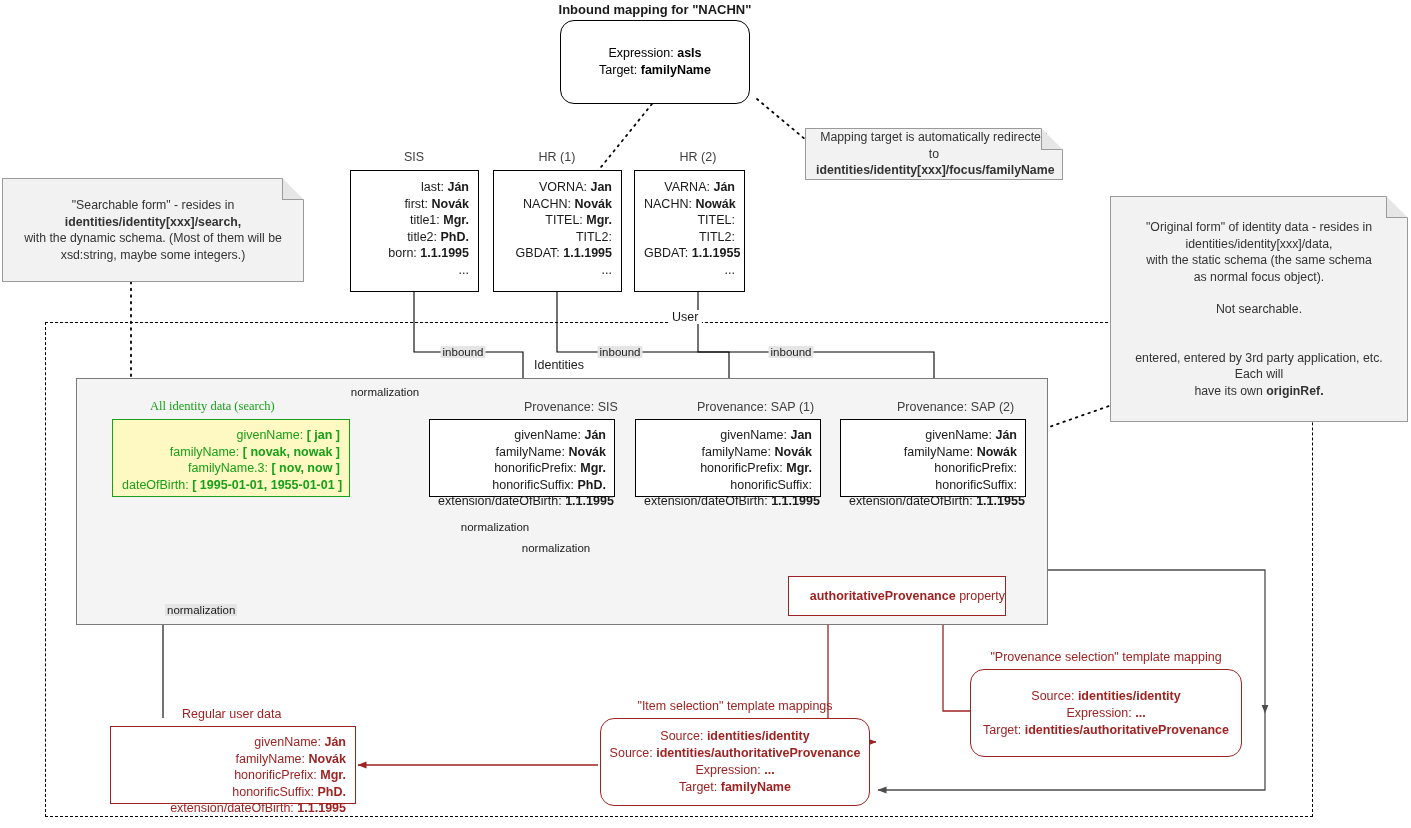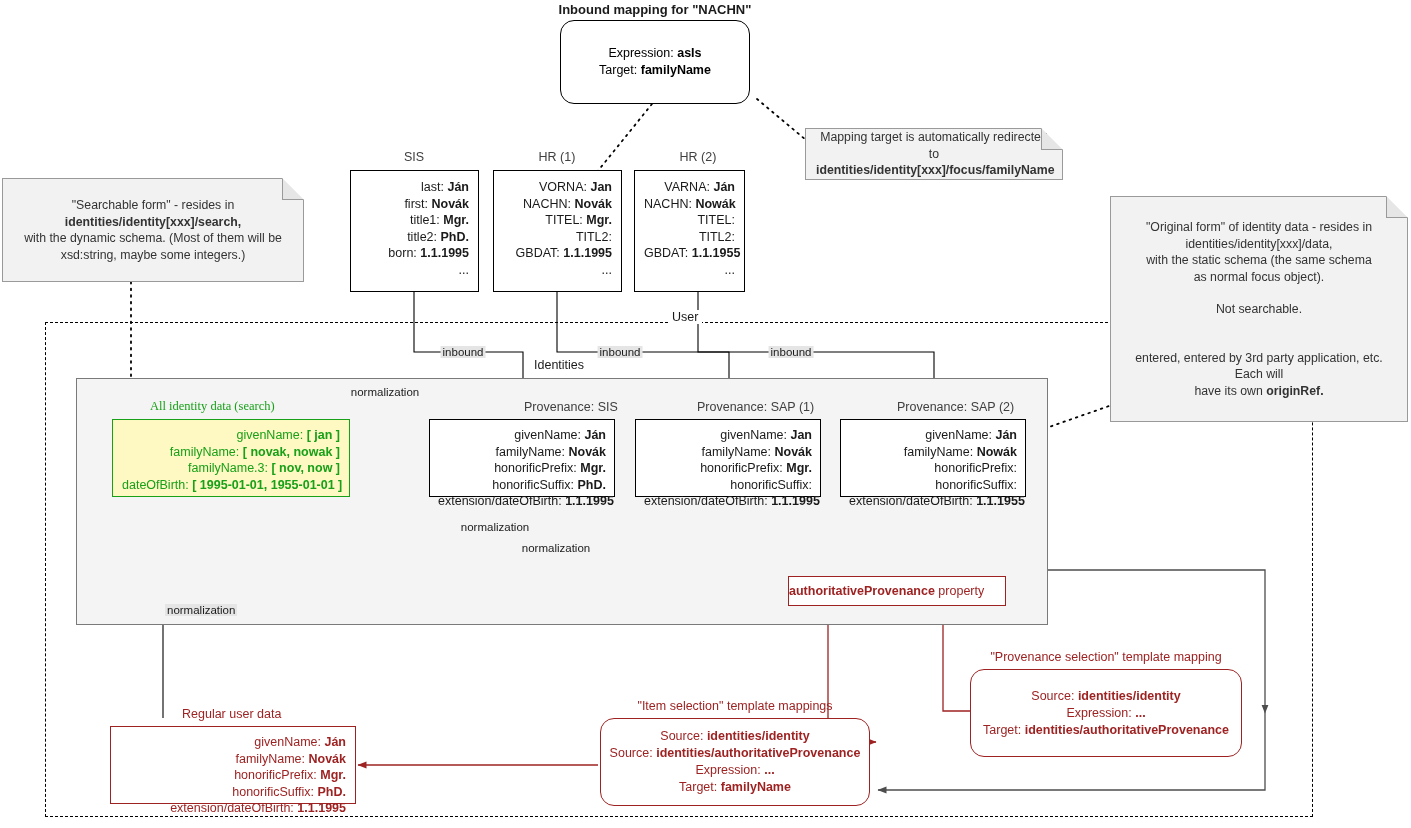--- a/index.html
+++ b/index.html
@@ -353,21 +353,21 @@
   <div class="box" style="left:840px; top:419px; width:186px; height:78px;">
     <div class="inner" style="padding:7px 8px;">
       <div class="kv"><span>givenName:</span> <b>Ján</b></div>
       <div class="kv"><span>familyName:</span> <b>Nowák</b></div>
       <div class="kv"><span>honorificPrefix:</span> <b></b></div>
       <div class="kv"><span>honorificSuffix:</span> <b></b></div>
       <div class="kv"><span>extension/dateOfBirth:</span> <b>1.1.1955</b></div>
     </div>
   </div>
 
-  <div class="box red-box" style="left:788px; top:576px; width:218px; height:30px; display:flex; align-items:center; justify-content:flex-start;">
+  <div class="box red-box" style="left:788px; top:576px; width:218px; height:40px; display:flex; align-items:center; justify-content:flex-end;">
     <div style="font-size:12.5px;">
       <b>authoritativeProvenance</b><span> property</span>
     </div>
   </div>
 
   <div class="cap red-cap" style="left:182px; top:707px;">Regular user data</div>
   <div class="box red-box" style="left:110px; top:726px; width:246px; height:78px;">
     <div class="inner" style="padding:7px 9px;">
       <div class="kv"><span>givenName:</span> <b>Ján</b></div>
       <div class="kv"><span>familyName:</span> <b>Novák</b></div>

